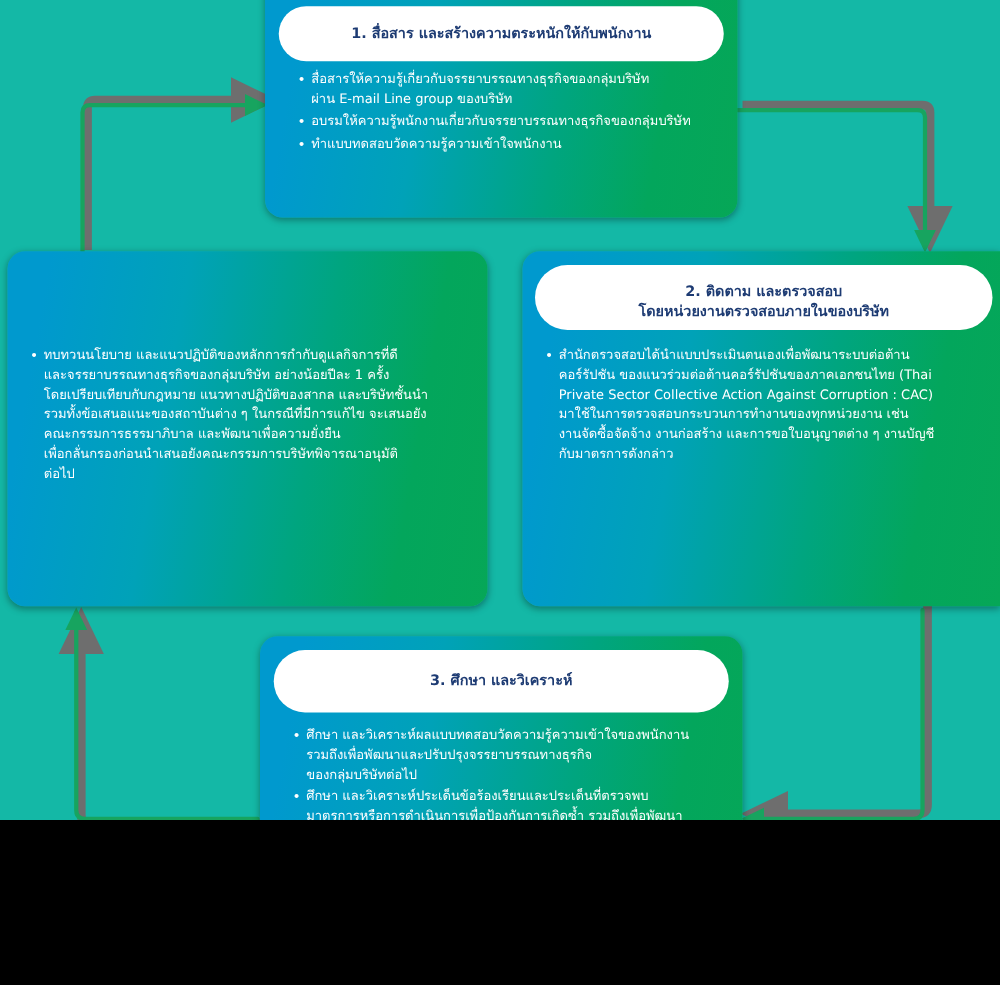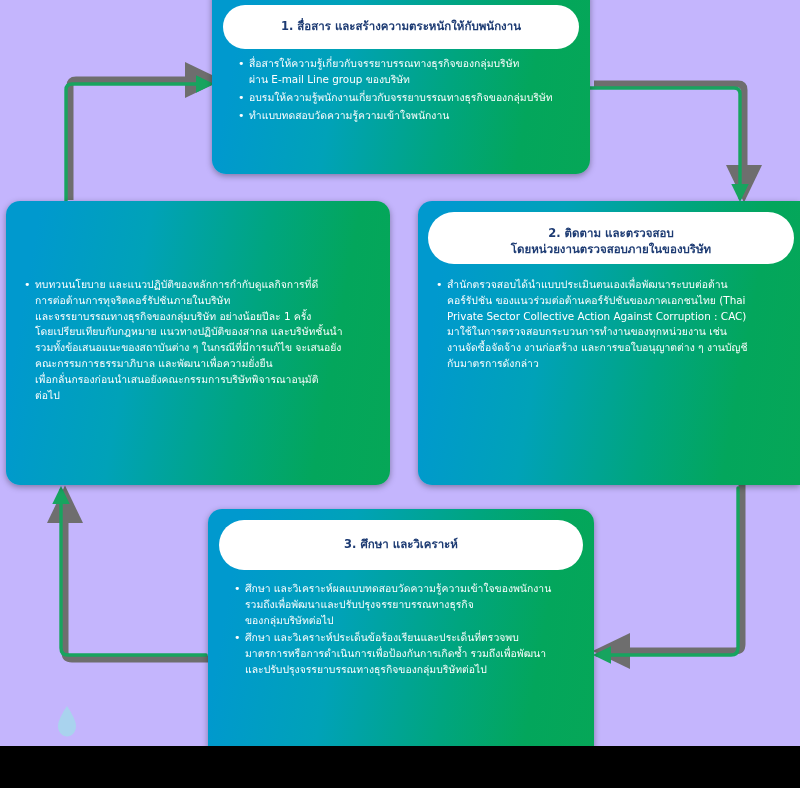--- a/index.html
+++ b/index.html
@@ -7,22 +7,22 @@
     padding: 0;
     background: #000000;
   }
   body {
     font-family: "DejaVu Sans", "Liberation Sans", sans-serif;
   }
 
   #canvas {
     position: relative;
     width: 800px;
-    height: 746px;
-    background: #c4b5fd;
+    height: 656px;
+    background: #14b8a6;
     overflow: hidden;
   }
 
   
   .pbox {
     position: absolute;
     border-radius: 14px;
     background: linear-gradient(100deg, #0099CE 0%, #0099CE 8%, #00A2B8 34%, #00A57F 62%, #03A65C 82%, #06A757 100%);
     box-shadow: 0 2px 6px rgba(0,0,0,0.35);
     box-sizing: border-box;
@@ -196,21 +196,20 @@
       </div>
     </div>
   </div>
 
   <div class="pbox box4">
     <div class="body">
       <div class="bullet">
         <span class="dot">•</span>
         <span class="btext">
           <span>ทบทวนนโยบาย และแนวปฏิบัติของหลักการกำกับดูแลกิจการที่ดี</span>
-          <span>การต่อต้านการทุจริตคอร์รัปชันภายในบริษัท</span>
           <span>และจรรยาบรรณทางธุรกิจของกลุ่มบริษัท อย่างน้อยปีละ 1 ครั้ง</span>
           <span>โดยเปรียบเทียบกับกฎหมาย แนวทางปฏิบัติของสากล และบริษัทชั้นนำ</span>
           <span>รวมทั้งข้อเสนอแนะของสถาบันต่าง ๆ ในกรณีที่มีการแก้ไข จะเสนอยัง</span>
           <span>คณะกรรมการธรรมาภิบาล และพัฒนาเพื่อความยั่งยืน</span>
           <span>เพื่อกลั่นกรองก่อนนำเสนอยังคณะกรรมการบริษัทพิจารณาอนุมัติ</span>
           <span>ต่อไป</span>
         </span>
       </div>
     </div>
   </div>

